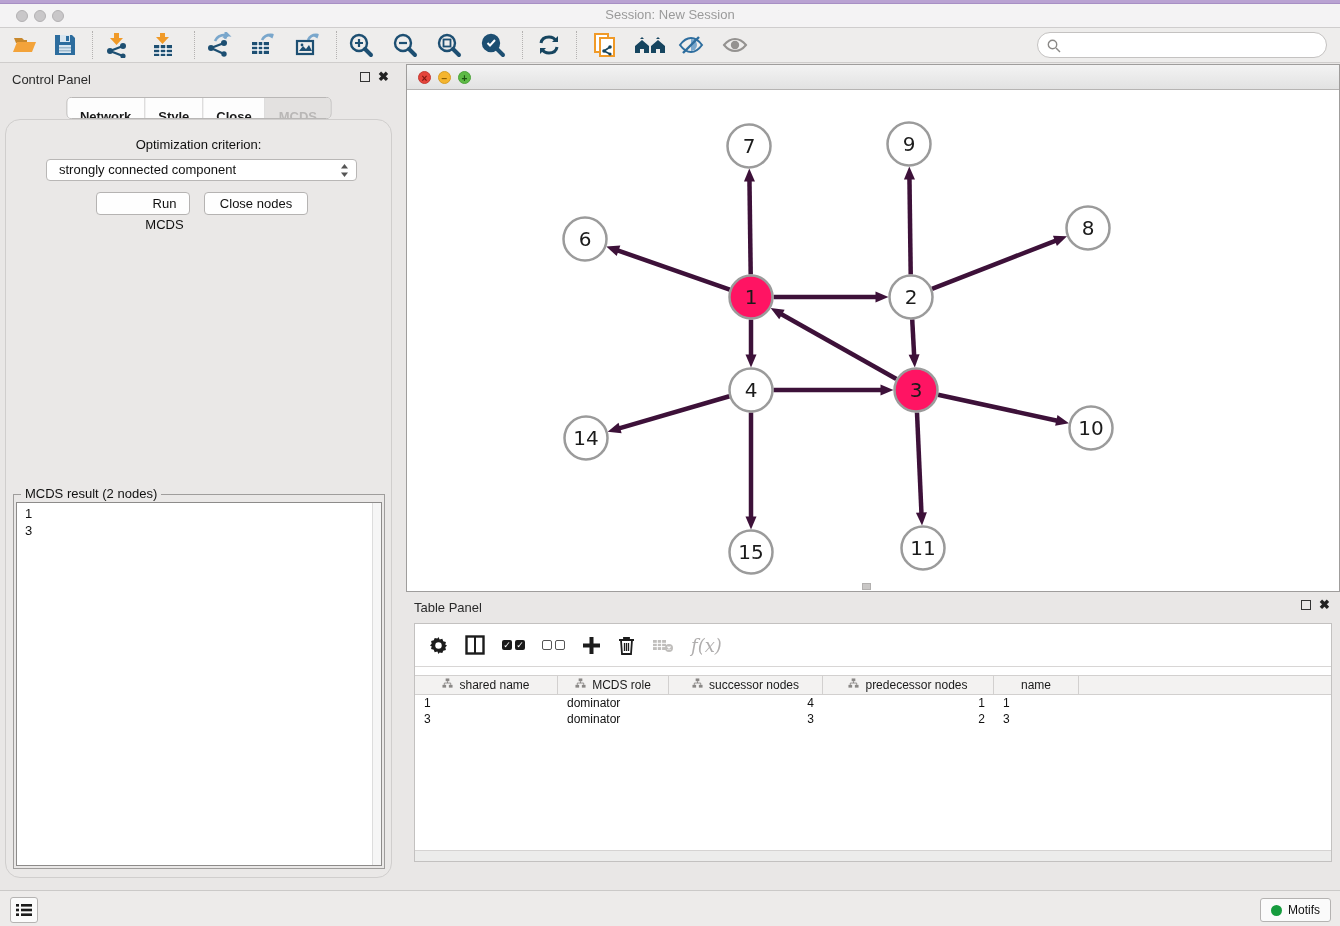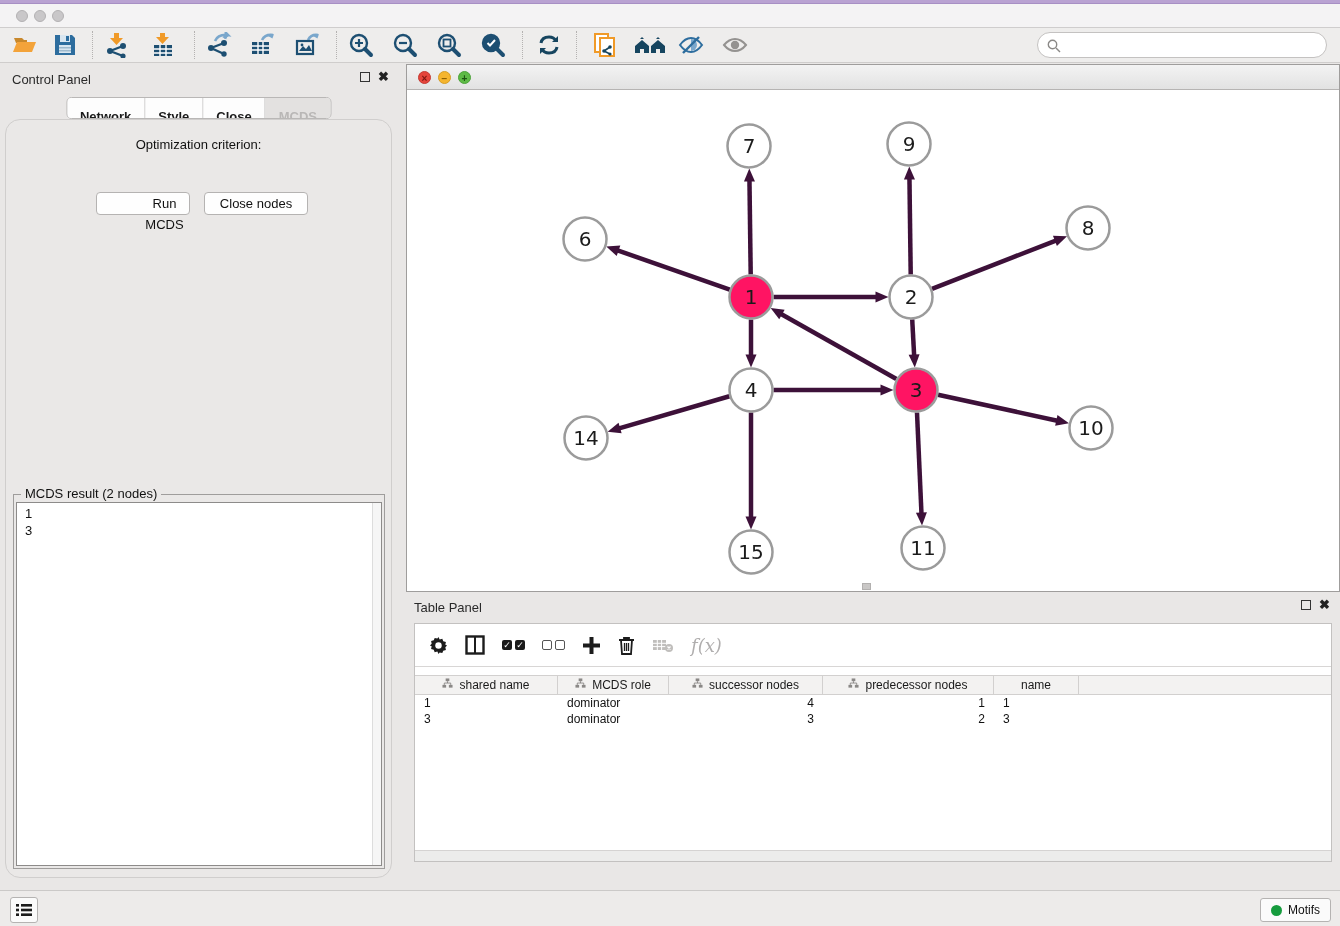--- a/index.html
+++ b/index.html
@@ -122,20 +122,21 @@
   .cb.unchecked { border:1.5px solid #555; background:#fff; }
 </style>
 </head>
 <body>
 
 <div id="titlebar">
   <div class="purple-strip"></div>
   <div class="traffic" style="left:16px"></div>
   <div class="traffic" style="left:34px"></div>
   <div class="traffic" style="left:52px"></div>
+  <div id="win-title">Session: New Session</div>
 </div>
 
 <div id="toolbar">
   <span class="tb-icon" style="left:12px">
     <svg viewBox="0 0 26 26" width="26" height="26">
         <path d="M2 6h8l2 2h3v3H4z" fill="#c8882c"></path>
         <path d="M5 10h19l-4 10H1z" fill="#f3a33a"></path>
       </svg>
   </span>
   <span class="tb-icon" style="left:52px">
@@ -278,20 +279,29 @@
     <span class="close-icon">✖</span>
   </div>
   <div id="cp-tabs" class="seg-tabs">
       <div class="seg">Network</div>
       <div class="seg">Style</div>
       <div class="seg">Close</div>
       <div class="seg selected">MCDS</div>
     </div>
   <div id="cp-body">
     <div id="opt-label">Optimization criterion:</div>
+    <div id="criterion-select">
+      <span>strongly connected component</span>
+      <span class="stepper">
+        <svg width="9" height="15" viewBox="0 0 9 15">
+            <path d="M4.5 1L8 5.5H1z" fill="#555"></path>
+            <path d="M4.5 14L1 9.5h7z" fill="#555"></path>
+          </svg>
+      </span>
+    </div>
     <div id="run-btn" class="aqua-btn">Run MCDS</div>
     <div id="closepanel-btn" class="aqua-btn">Close nodes</div>
     <div id="result-box">
       <div id="result-title">MCDS result (2 nodes)</div>
       <div id="result-list">
         <div id="result-items">
             <div>1</div>
             <div>3</div>
           </div>
         <div id="result-scrollbar"></div>

